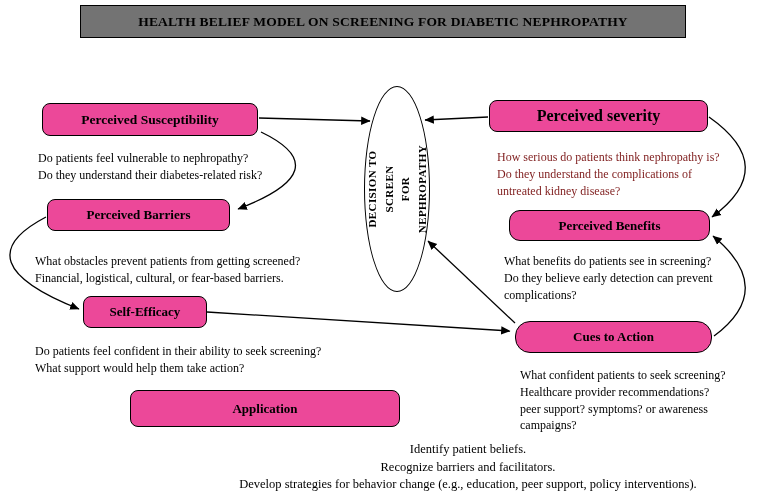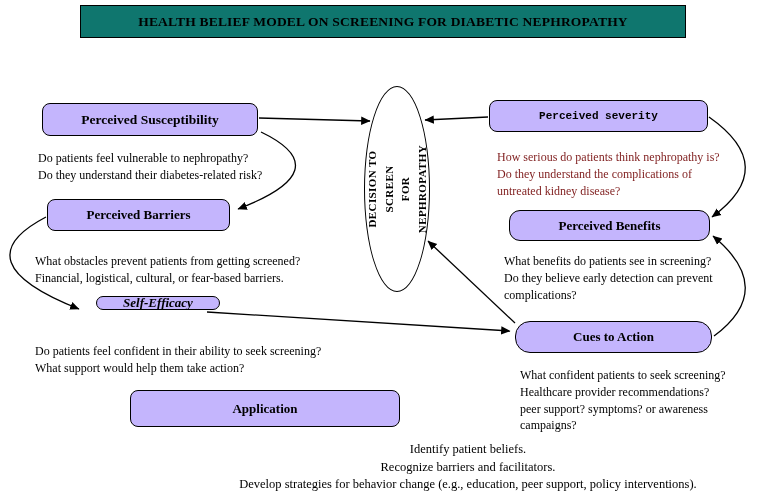--- a/index.html
+++ b/index.html
@@ -16,31 +16,31 @@
   .arrows {
     position: absolute;
     left: 0; top: 0;
     width: 764px; height: 501px;
     pointer-events: none;
   }
   .title-box {
     position: absolute;
     left: 80px; top: 5px; width: 604px; height: 31px;
     border: 1.6px solid #000;
-    background: #0f766e;
+    background: #737373;
     display: flex; align-items: center; justify-content: center;
     font-weight: bold;
     font-size: 13.5px;
     letter-spacing: 0.2px;
   }
   .box {
     position: absolute;
     border: 1.5px solid #000;
     border-radius: 8px;
-    background: #c4b5fd;
+    background: #ec4899;
     display: flex; align-items: center; justify-content: center;
     font-weight: bold;
     font-size: 13px;
     text-align: center;
     box-sizing: border-box;
   }
   .note {
     position: absolute;
     font-size: 12px;
     line-height: 1.4;
@@ -101,27 +101,27 @@
   </div>
   <div class="note" style="left:38px; top:150px; width:330px;">Do patients feel vulnerable to nephropathy?
 Do they understand their diabetes-related risk?</div>
 
   <div class="box" style="left:47px; top:199px; width:183px; height:32px;">
     <span>Perceived Barriers</span>
   </div>
   <div class="note" style="left:35px; top:253px; width:340px;">What obstacles prevent patients from getting screened?
 Financial, logistical, cultural, or fear-based barriers.</div>
 
-  <div class="box" style="left:96px; top:296px; width:124px; height:14px;font-style:italic;">
+  <div class="box" style="left:83px; top:296px; width:124px; height:32px;">
     <span>Self-Efficacy</span>
   </div>
   <div class="note" style="left:35px; top:343px; width:380px;">Do patients feel confident in their ability to seek screening?
 What support would help them take action?</div>
 
-  <div class="box" style="left:489px; top:100px; width:219px; height:32px; font-size:11px;font-family:Liberation Mono, monospace;">
+  <div class="box" style="left:489px; top:100px; width:219px; height:32px; font-size:16px;">
     <span>Perceived severity</span>
   </div>
   <div class="note" style="left: 497px; top: 149px; width: 260px; color: #7f1d1d;">How serious do patients think nephropathy is?
 Do they understand the complications of
 untreated kidney disease?</div>
 
   <div class="box" style="left:509px; top:210px; width:201px; height:31px;border-radius:11px;">
     <span>Perceived Benefits</span>
   </div>
   <div class="note" style="left:504px; top:253px; width:255px;">What benefits do patients see in screening?

